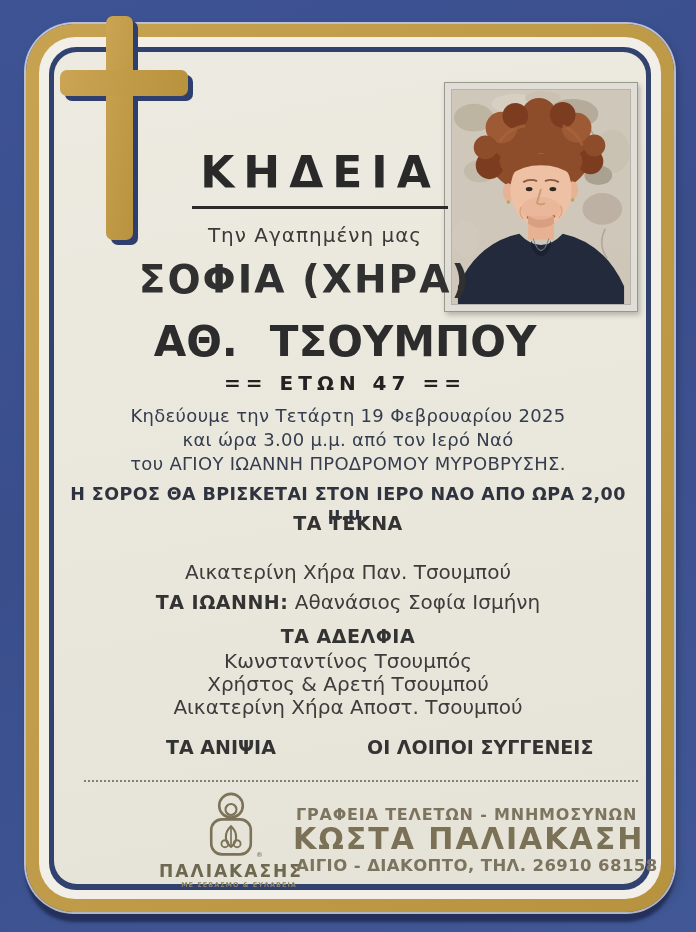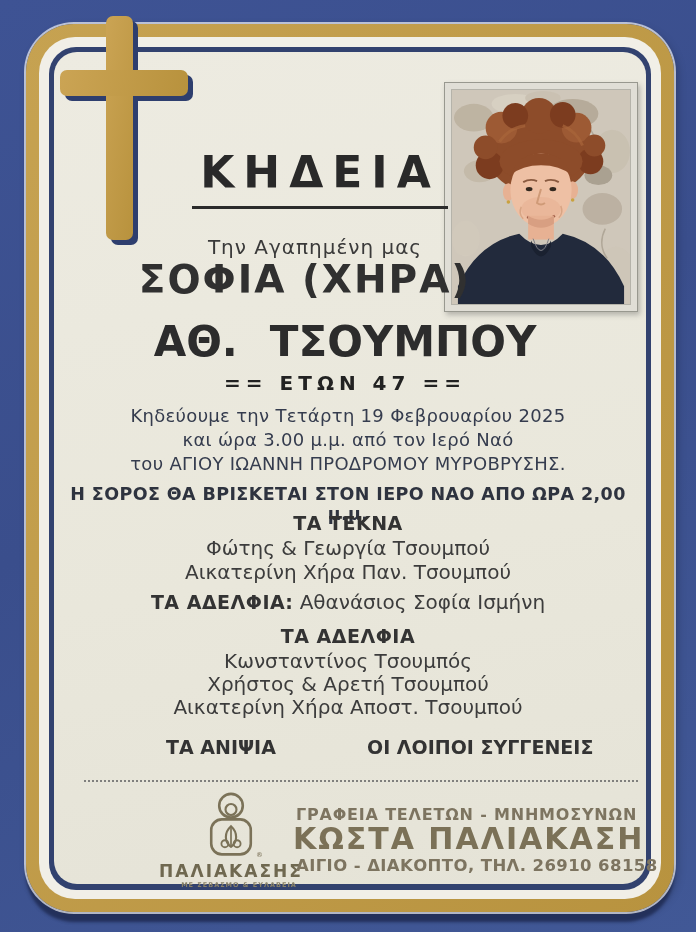--- a/index.html
+++ b/index.html
@@ -124,39 +124,38 @@
 
       <path d="M6,216 L6,198 Q26,154 68,145 Q90,168 112,145 Q154,154 174,198 L174,216 Z" fill="#222a3c"></path>
       <path d="M80,152 q10,22 20,0 l0,6 q-10,20 -20,0 z" fill="#1a2130"></path>
       <path d="M82,150 q8,24 16,0" stroke="#7d7d84" stroke-width="1" fill="none"></path>
     </svg>
   </div>
 
   <div class="t title" style="left:170px;top:148px;width:300px;">
     <span class="ul">ΚΗΔΕΙΑ</span>
   </div>
-  <div class="t dedication" style="left:155px;top:224px;width:320px;margin-top:12px;">Την Αγαπημένη μας</div>
+  <div class="t dedication" style="left:155px;top:224px;width:320px;">Την Αγαπημένη μας</div>
   <div class="t name1" style="left:110px;top:258px;width:390px;">ΣΟΦΙΑ (ΧΗΡΑ)</div>
   <div class="t name2" style="left:95px;top:318px;width:500px;">
     <span>ΑΘ.</span>
     <span>ΤΣΟΥΜΠΟΥ</span>
   </div>
   <div class="t age" style="left:95px;top:372px;width:500px;">== ΕΤΩΝ 47 ==</div>
 
   <div class="t svc" style="left:60px;top:406px;right:60px;">Κηδεύουμε την Τετάρτη 19 Φεβρουαρίου 2025</div>
   <div class="t svc" style="left:60px;top:430px;right:60px;">και ώρα 3.00 μ.μ. από τον Ιερό Ναό</div>
   <div class="t svc" style="left:60px;top:454px;right:60px;">του ΑΓΙΟΥ ΙΩΑΝΝΗ ΠΡΟΔΡΟΜΟΥ ΜΥΡΟΒΡΥΣΗΣ.</div>
   <div class="t note" style="left:50px;top:484px;right:50px;">Η ΣΟΡΟΣ ΘΑ ΒΡΙΣΚΕΤΑΙ ΣΤΟΝ ΙΕΡΟ ΝΑΟ ΑΠΟ ΩΡΑ 2,00 μ.μ.</div>
 
   <div class="t fam-label" style="left:60px;top:513px;right:60px;">ΤΑ ΤΕΚΝΑ</div>
-  <div class="t fam-name" style="left:60px;top:537px;right:60px;">Φώτης &amp; Γεωργία Τσουμπού</div>
   <div class="t fam-name" style="left:60px;top:561px;right:60px;">Αικατερίνη Χήρα  Παν.  Τσουμπού</div>
 
   <div class="t fam-name" style="left:60px;top:591px;right:60px;">
-    <span class="fam-label">ΤΑ ΑΔΕΛΦΙΑ:</span>
+    <span class="fam-label">ΤΑ ΙΩΑΝΝΗ:</span>
     <span>Αθανάσιος Σοφία Ισμήνη</span>
   </div>
 
   <div class="t fam-label" style="left:60px;top:626px;right:60px;">ΤΑ ΑΔΕΛΦΙΑ</div>
   <div class="t fam-name" style="left:60px;top:650px;right:60px;">Κωνσταντίνος Τσουμπός</div>
   <div class="t fam-name" style="left:60px;top:696px;right:60px;">Αικατερίνη  Χήρα  Αποστ.  Τσουμπού</div>
   <div class="t fam-name" style="left:60px;top:673px;right:60px;">Χρήστος &amp; Αρετή Τσουμπού</div>
 
   <div class="pair-label abs" style="left:166px;top:736px;">ΤΑ ΑΝΙΨΙΑ</div>
   <div class="pair-label abs" style="left:367px;top:736px;">ΟΙ ΛΟΙΠΟΙ ΣΥΓΓΕΝΕΙΣ</div>

